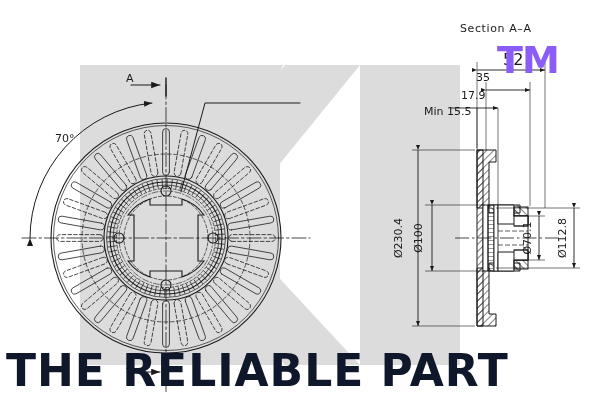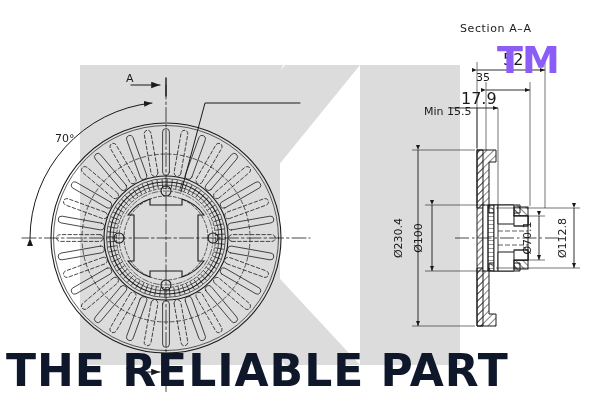--- a/index.html
+++ b/index.html
@@ -446,21 +446,21 @@
   <div class="lbl" style="left:55px;top:132px;font-size:11px;">70°</div>
 
   <div class="lbl" style="left:126px;top:72px;font-size:11px;">A</div>
 
   <div class="lbl" style="left:126px;top:359px;font-size:11px;">A</div>
 
   <div class="lbl" style="left:503px;top:50px;font-size:16px;">52</div>
 
   <div class="lbl" style="left:476px;top:71px;font-size:11px;">35</div>
 
-  <div class="lbl" style="left:461px;top:89px;font-size:16px;">17.9</div>
+  <div class="lbl" style="left:461px;top:89px;font-size:11px;">17.9</div>
 
   <div class="lbl" style="left:424px;top:105px;font-size:11px;">Min  15.5</div>
 
   <div class="lbl" style="left:398px;top:238px;font-size:11px;transform:translate(-50%,-50%) rotate(-90deg);">Ø230.4</div>
 
   <div class="lbl" style="left:418px;top:238px;font-size:11px;transform:translate(-50%,-50%) rotate(-90deg);">Ø100</div>
 
   <div class="lbl" style="left:527px;top:238px;font-size:11px;transform:translate(-50%,-50%) rotate(-90deg);">Ø70.1</div>
 
   <div class="lbl" style="left:562px;top:238px;font-size:11px;transform:translate(-50%,-50%) rotate(-90deg);">Ø112.8</div>

